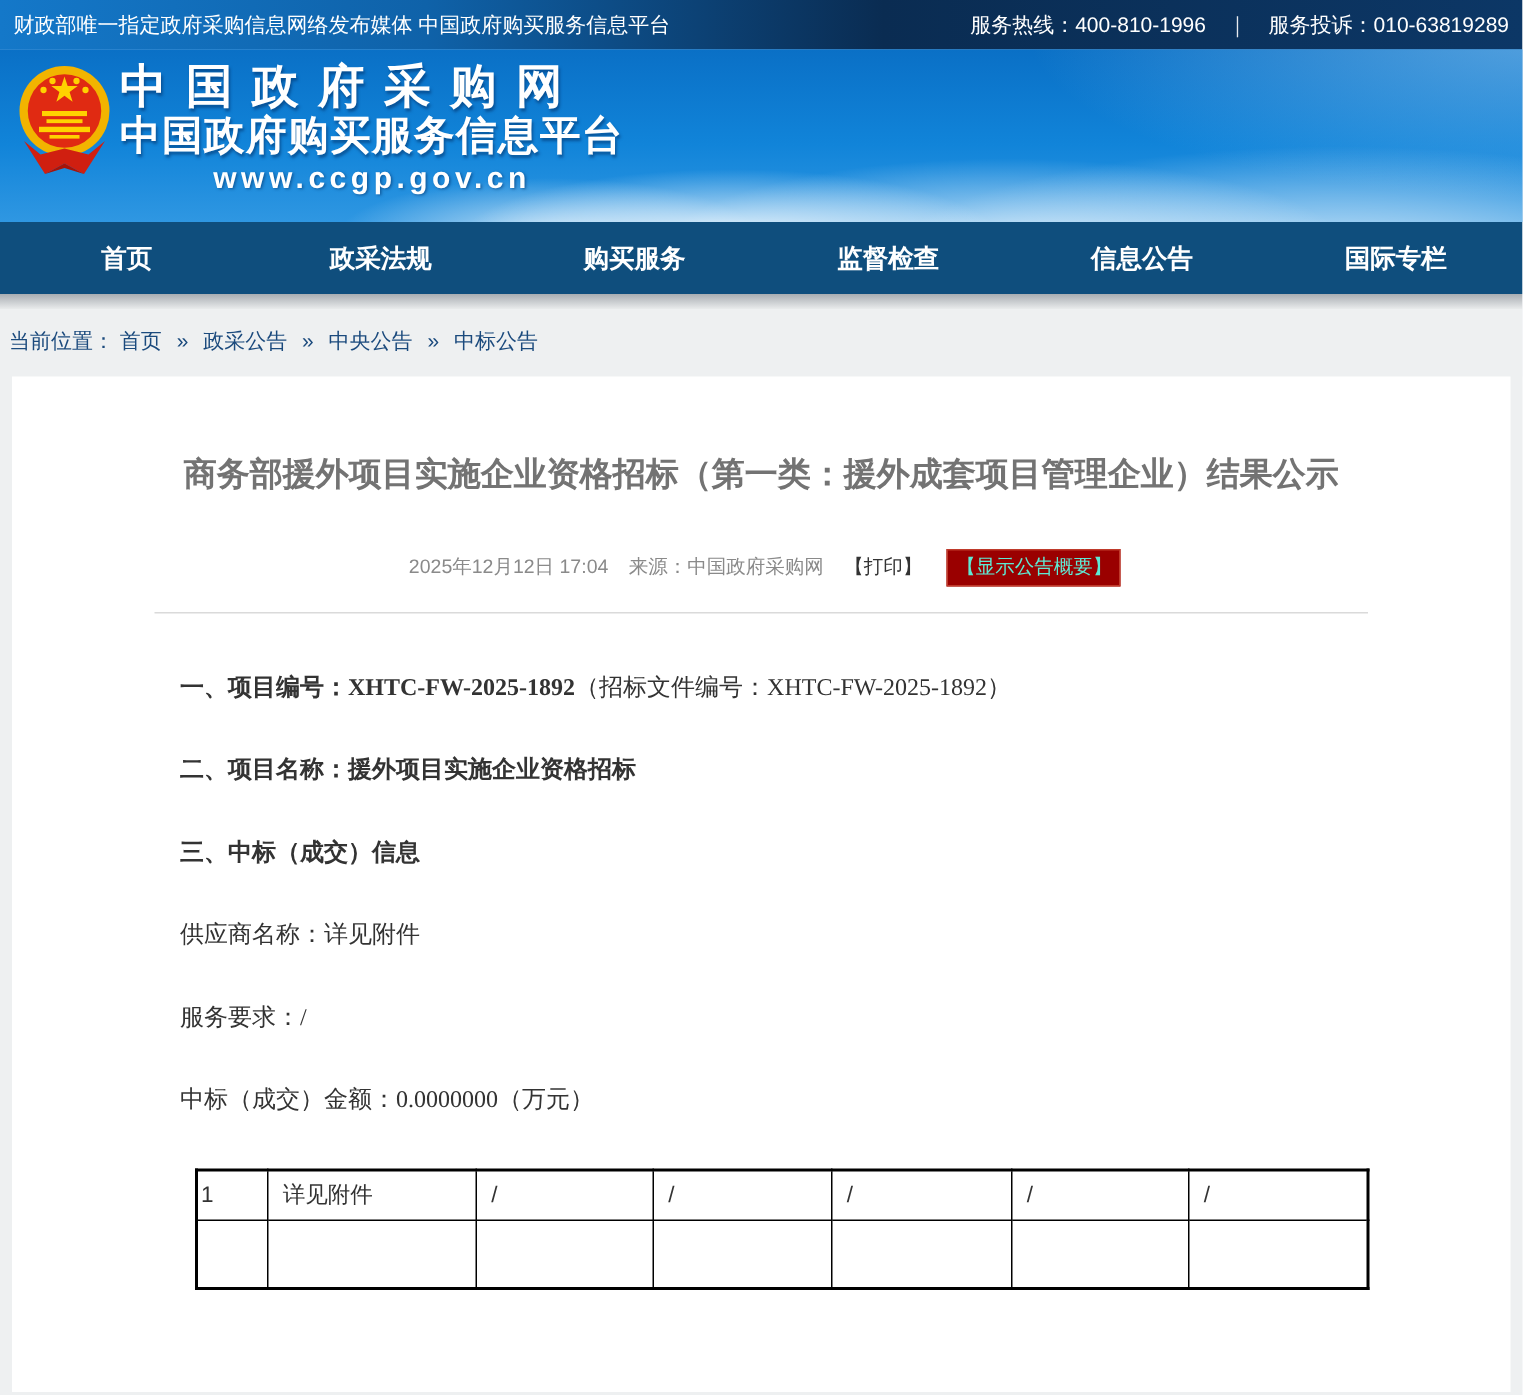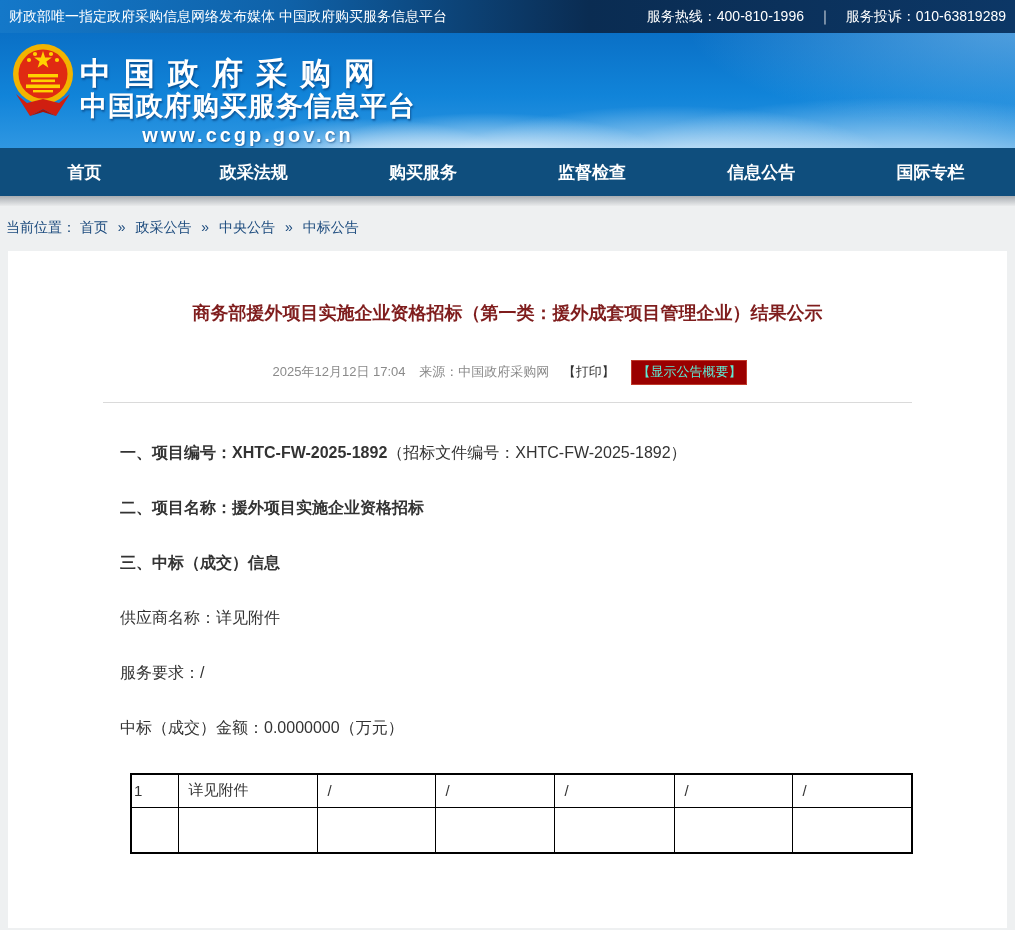--- a/index.html
+++ b/index.html
@@ -27,21 +27,21 @@
     background-color:#0d7bd4;
     background-image:
       radial-gradient(ellipse 260px 70px at 48% 112%, rgba(255,255,255,.95), rgba(255,255,255,0) 70%),
       radial-gradient(ellipse 330px 90px at 66% 118%, rgba(255,255,255,.85), rgba(255,255,255,0) 70%),
       radial-gradient(ellipse 420px 110px at 88% 125%, rgba(255,255,255,.8), rgba(255,255,255,0) 72%),
       radial-gradient(ellipse 200px 55px at 36% 108%, rgba(255,255,255,.7), rgba(255,255,255,0) 70%),
       radial-gradient(ellipse 500px 160px at 102% -10%, rgba(150,205,245,.55), rgba(255,255,255,0) 70%),
       linear-gradient(180deg,#0a70c6 0%,#1184d9 55%,#2f97e2 100%);
   }
   .emblem { position:absolute; left:12px; top:5px; }
-  .brand { position:absolute; left:80px; top:25px; color:#fff; }
+  .brand { position:absolute; left:80px; top:9px; color:#fff; }
   .brand-title {
     font-size:31px; font-weight:bold; letter-spacing:13px; line-height:1.05;
     text-shadow:1px 2px 2px rgba(0,45,100,.55);
     white-space:nowrap;
   }
   .brand-sub {
     font-size:27px; font-weight:bold; letter-spacing:1px; line-height:1.1; margin-top:1px;
     text-shadow:1px 2px 2px rgba(0,45,100,.55);
     white-space:nowrap;
   }
@@ -64,32 +64,32 @@
     font-size:14px; color:#1b4a7d;
   }
   .breadcrumb a { color:#1b4a7d; text-decoration:none; cursor:pointer; }
   .crumb-sep { margin:0 6px; }
 
   
   .content { margin:0 8px; background:#fff; height:677px; }
 
   .article-title {
     margin:0 40px; padding-top:50px;
-    text-align:center; font-size:18px; font-weight:bold; color:#7f1d1d;
+    text-align:center; font-size:22px; font-weight:bold; color:#737373;
   }
   .meta { text-align:center; margin-top:35px; font-size:13px; color:#8a8a8a; }
   .meta-item { margin:0 5px; }
   .meta-print { color:#333; cursor:pointer; }
   .meta-badge {
     display:inline-block; margin-left:8px; padding:2px 5px 3px;
     background:#9a0000; color:#5eead4; border:1px solid #bf3a2b; cursor:pointer;
   }
   .sep-line { border:none; border-top:1px solid #dadada; margin:17px 95px 0; }
 
-  .body-text { padding:40px 95px 0 112px; color:#333; }
+  .body-text { padding:40px 95px 0 112px; color:#333;font-family:Liberation Serif, serif; }
   .para { font-size:16px; margin:0 0 36px; line-height:19px; }
   .para.bold, .para .b { font-weight:bold; }
 
   
   .award-table {
     border-collapse:collapse; table-layout:fixed;
     margin:2px 0 0 122px; width:781px;
     font-size:15px; color:#333;
     border:2px solid #000;
   }

